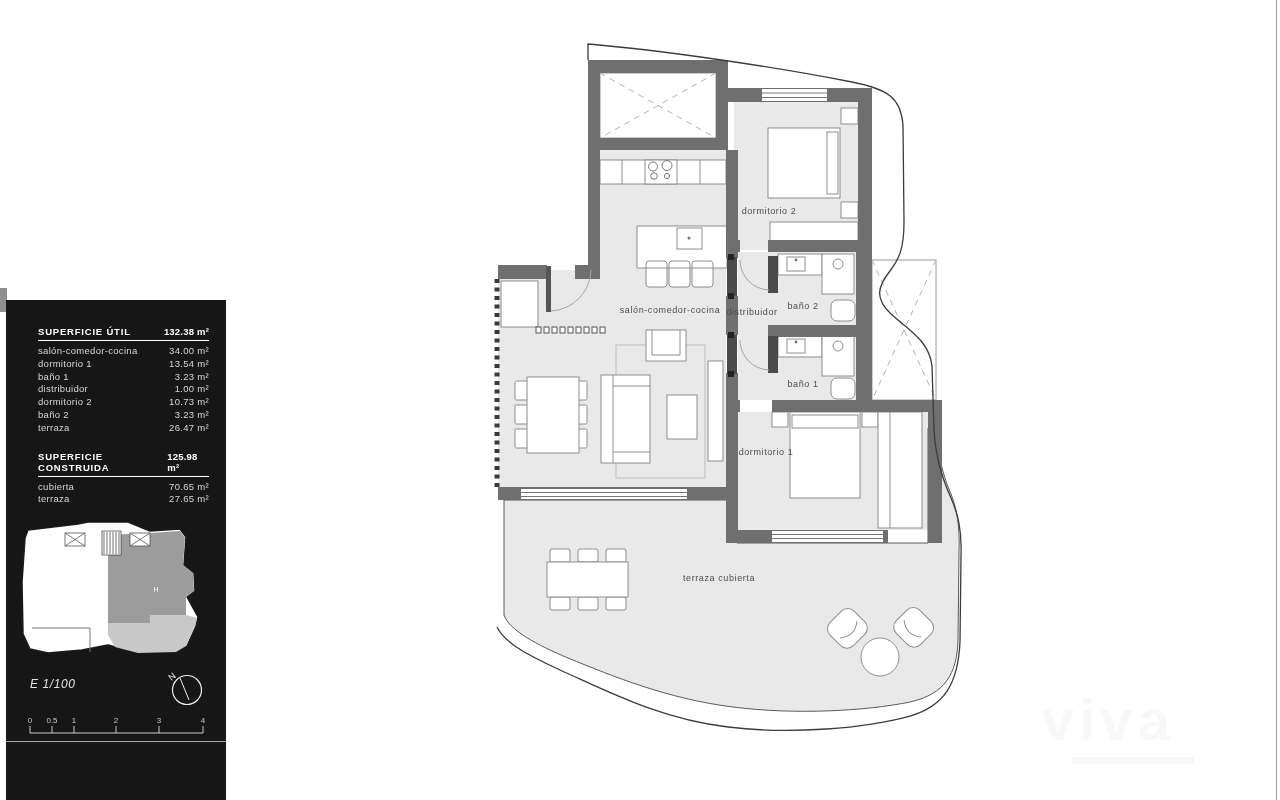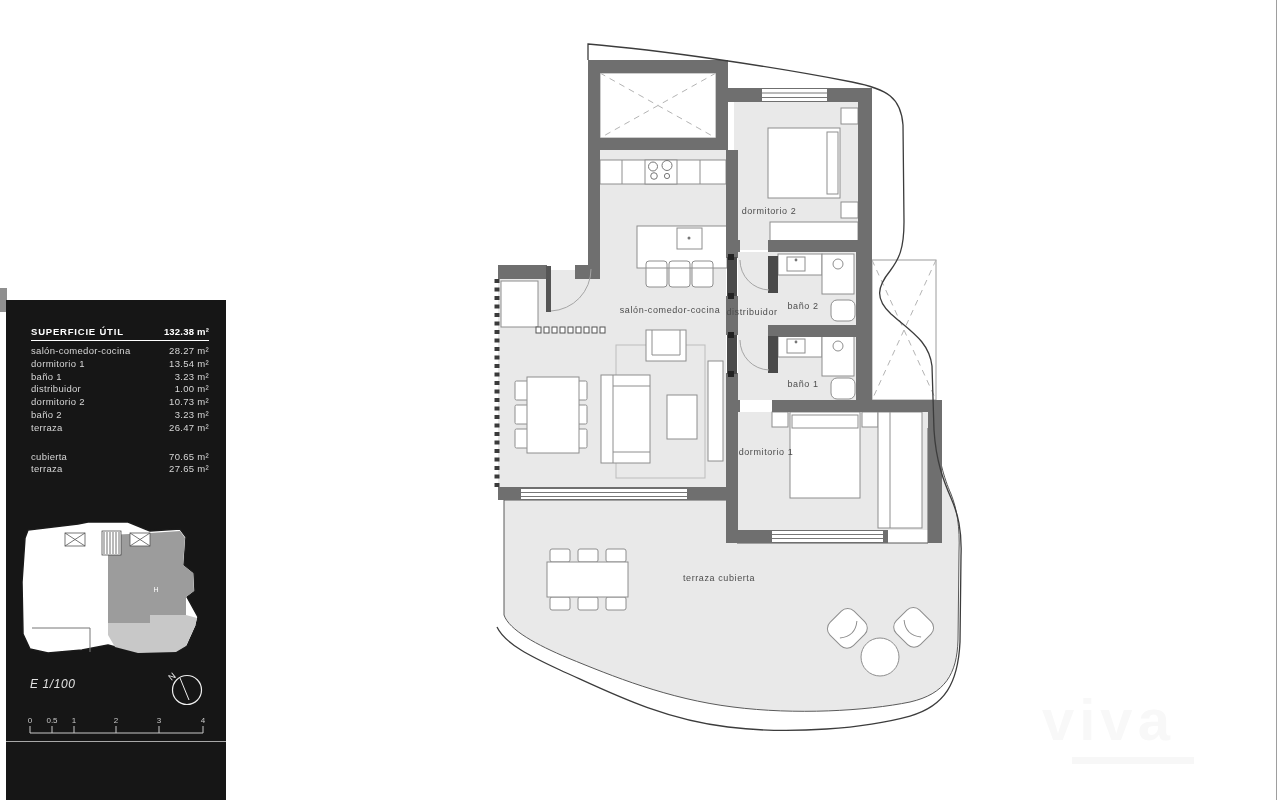--- a/index.html
+++ b/index.html
@@ -3,21 +3,21 @@
 <meta charset="utf-8">
 <style>
   * { margin:0; padding:0; box-sizing:border-box; }
   html,body { width:1280px; height:800px; background:#ffffff; overflow:hidden;
               font-family:"Liberation Sans", sans-serif; }
   .page { position:relative; width:1280px; height:800px; background:#fff; }
 
   
   .side-panel { position:absolute; left:6px; top:300px; width:220px; height:500px;
                 background:#161616; color:#d6d6d6; }
-  .surface-table { padding:26px 17px 0 25px; }
+  .surface-table { padding:26px 17px 0 32px; }
   .tbl-head { display:flex; justify-content:space-between; align-items:baseline;
               color:#ffffff; font-weight:bold; font-size:9.5px; letter-spacing:0.8px;
               border-bottom:1.5px solid #ffffff; padding-bottom:3px; margin-bottom:4px; }
   .tbl-head .tot { letter-spacing:0.2px; }
   .srow { display:flex; justify-content:space-between; font-size:9.5px;
           letter-spacing:0.3px; line-height:12.8px; color:#d6d6d6; }
   .block2 { margin-top:16px; }
   .corner-tab { position:absolute; left:0; top:288px; width:7px; height:24px; background:#8f8f8f; }
 
   .keyplan { position:absolute; left:14px; top:222px; }
@@ -241,21 +241,21 @@
   <div class="side-panel">
 
     <div class="surface-table">
       <div>
         <div class="tbl-head">
           <span>SUPERFICIE ÚTIL</span>
           <span class="tot">132.38 m²</span>
         </div>
         <div class="srow">
           <span>salón-comedor-cocina</span>
-          <span>28.27 m²</span>
+          <span>34.00 m²</span>
         </div>
         <div class="srow">
           <span>dormitorio 1</span>
           <span>13.54 m²</span>
         </div>
         <div class="srow">
           <span>baño 1</span>
           <span>3.23 m²</span>
         </div>
         <div class="srow">
@@ -270,20 +270,24 @@
           <span>baño 2</span>
           <span>3.23 m²</span>
         </div>
         <div class="srow">
           <span>terraza</span>
           <span>26.47 m²</span>
         </div>
       </div>
 
       <div class="block2">
+        <div class="tbl-head">
+          <span>SUPERFICIE CONSTRUIDA</span>
+          <span class="tot">125.98 m²</span>
+        </div>
         <div class="srow">
           <span>cubierta</span>
           <span>70.65 m²</span>
         </div>
         <div class="srow">
           <span>terraza</span>
           <span>27.65 m²</span>
         </div>
       </div>
     </div>

